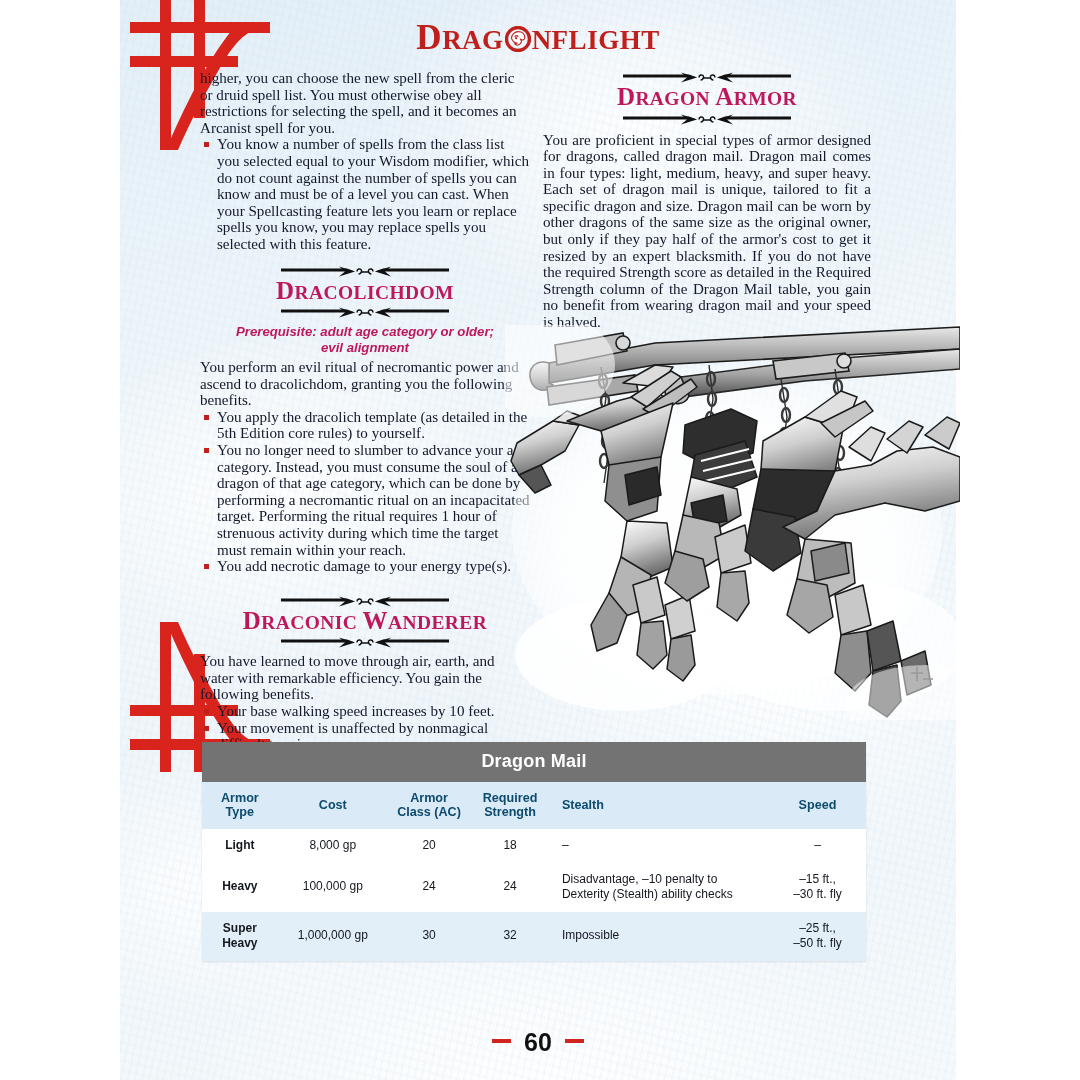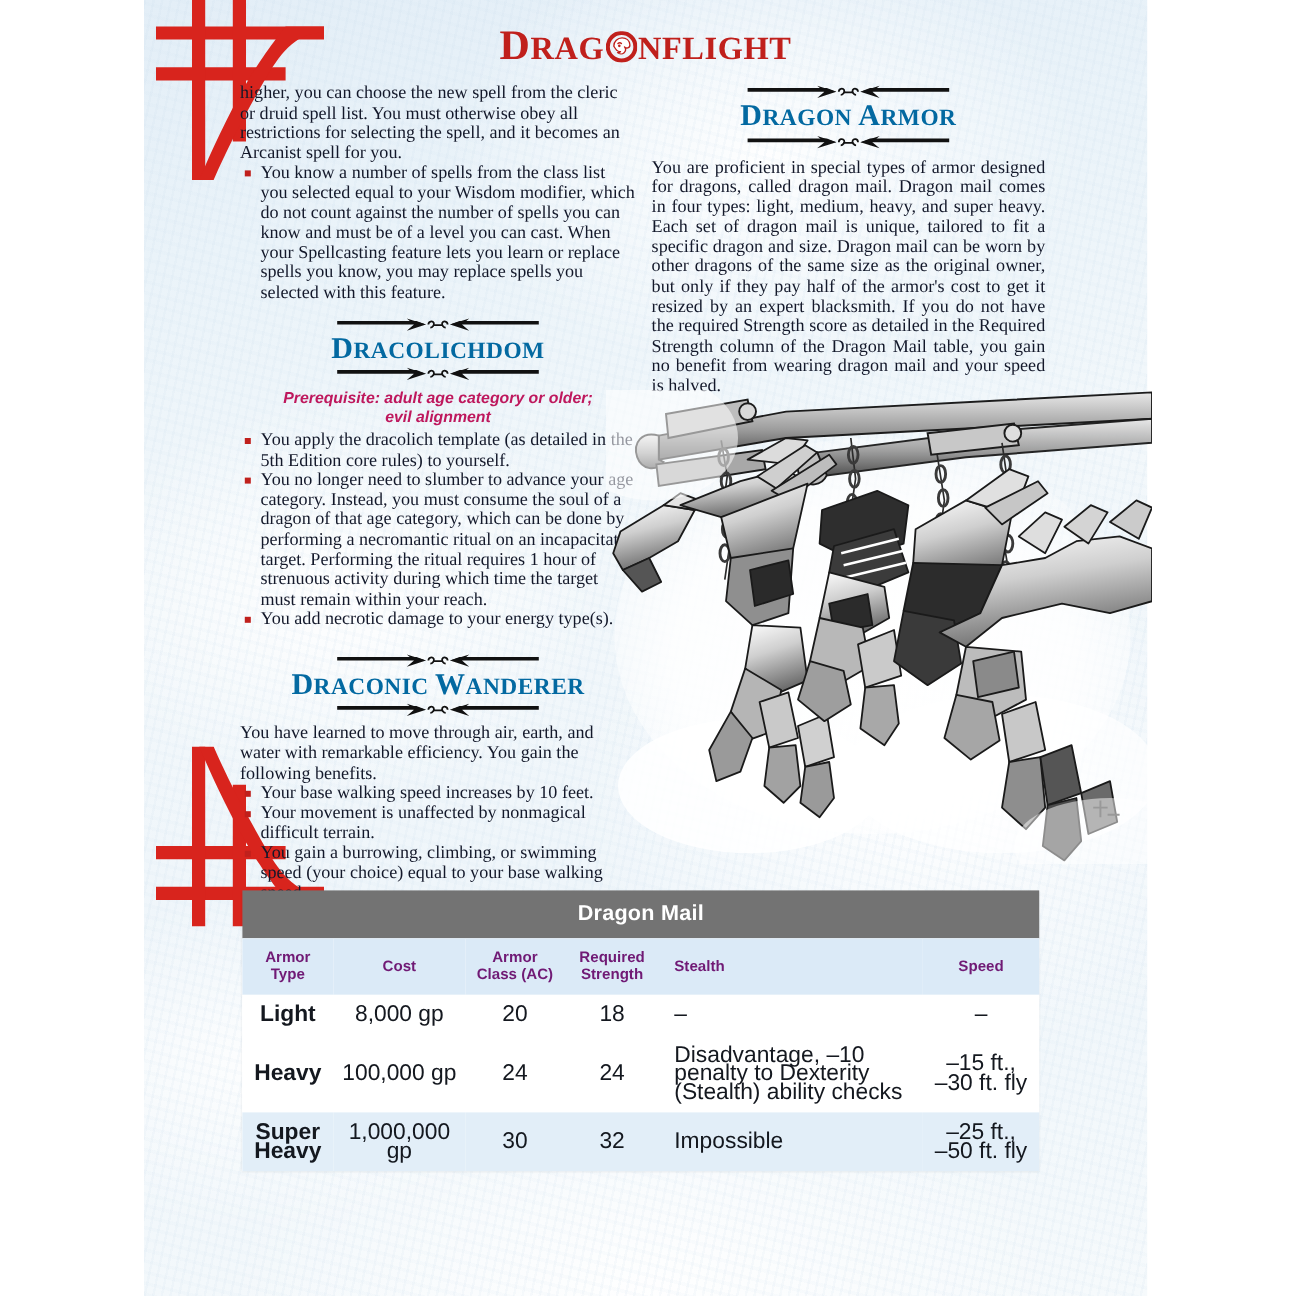--- a/index.html
+++ b/index.html
@@ -94,21 +94,21 @@
     content:""; position:absolute; left:4px; top:6px;
     width:5px;height:5px;background:#c0201c;
   }
 
   
   .sect{margin:11px 0 3px 0;text-align:center;}
   .sect h2{
     margin:1px 0 1px 0;
     font-family:"Liberation Serif", serif;
     font-weight:bold;
-    color:#0369a1;
+    color:#be185d;
     letter-spacing:.4px;
     white-space:nowrap;
     line-height:1.06;
   }
   .sect h2 .cap{font-size:25px;}
   .sect h2 .sc{font-size:19.5px;}
   .orn{display:block;height:13px;margin:0 auto;}
   .prereq{
     margin:6px 0 4px 0;
     font-family:"Liberation Sans", sans-serif;
@@ -130,29 +130,29 @@
     box-shadow:0 1px 2px rgba(0,0,0,.10);
   }
   .tbl-title{
     background:#737373; color:#ffffff;
     font-family:"Liberation Sans", sans-serif; font-weight:bold;
     font-size:18px; text-align:center; padding:9px 0 10px 0;
     letter-spacing:.2px;
   }
   table.dm{ width:100%; border-collapse:collapse; background:#ffffff; }
   table.dm th{
-    background:#dbeaf7; color:#701a75;
+    background:#dbeaf7; color:#0c4a6e;
     font-family:"Liberation Sans", sans-serif; font-weight:bold;
     font-size:12.6px; line-height:14px;
     padding:9px 4px 10px 4px; text-align:center; vertical-align:middle;margin-top:21px;
   }
   table.dm th.left{text-align:left;padding-left:12px;}
   table.dm td{
     font-family:"Liberation Sans", sans-serif;
-    font-size:19px; line-height:15.5px; color:#14181f;
+    font-size:12px; line-height:15.5px; color:#14181f;
     padding:9px 4px; text-align:center; vertical-align:middle;
   }
   table.dm td.left{text-align:left;padding-left:12px;}
   table.dm td.type{font-weight:bold;}
   table.dm tr.alt td{background:#e2eef8;}
   table.dm tr.plain td{background:#ffffff;}
   .c1{width:11.4%;}.c2{width:16.6%;}.c3{width:12.4%;}
   .c4{width:12.0%;}.c5{width:33.0%;}.c6{width:14.6%;}
 
   
@@ -251,20 +251,21 @@
           </g>
         </svg>
       </span>
     </div>
 
     <div class="prereq">
       <span>Prerequisite: adult age category or older;</span><br>
       <span>evil alignment</span>
     </div>
 
+    <p class="body ragged">You perform an evil ritual of necromantic power and ascend to dracolichdom, granting you the following benefits.</p>
 
     <ul class="bl">
       <li>You apply the dracolich template (as detailed in the 5th Edition core rules) to yourself.</li>
       <li>You no longer need to slumber to advance your age category. Instead, you must consume the soul of a dragon of that age category, which can be done by performing a necromantic ritual on an incapacitated target. Performing the ritual requires 1 hour of strenuous activity during which time the target must remain within your reach.</li>
       <li>You add necrotic damage to your energy type(s).</li>
     </ul>
 
     <div class="sect" style="margin-top:19px;">
       <span class="orn">
         <svg width="176" height="13" viewBox="0 0 176 13">
@@ -524,14 +525,17 @@
           <td class="left">Impossible</td>
           <td>
             <span>–25 ft.,</span><br>
             <span>–50 ft. fly</span>
           </td>
         </tr>
       </tbody>
     </table>
   </div>
 
+  <div class="footer">
+    <span class="dash"></span><span class="num">60</span><span class="dash"></span>
+  </div>
 
 </div>
 
 </body></html>

